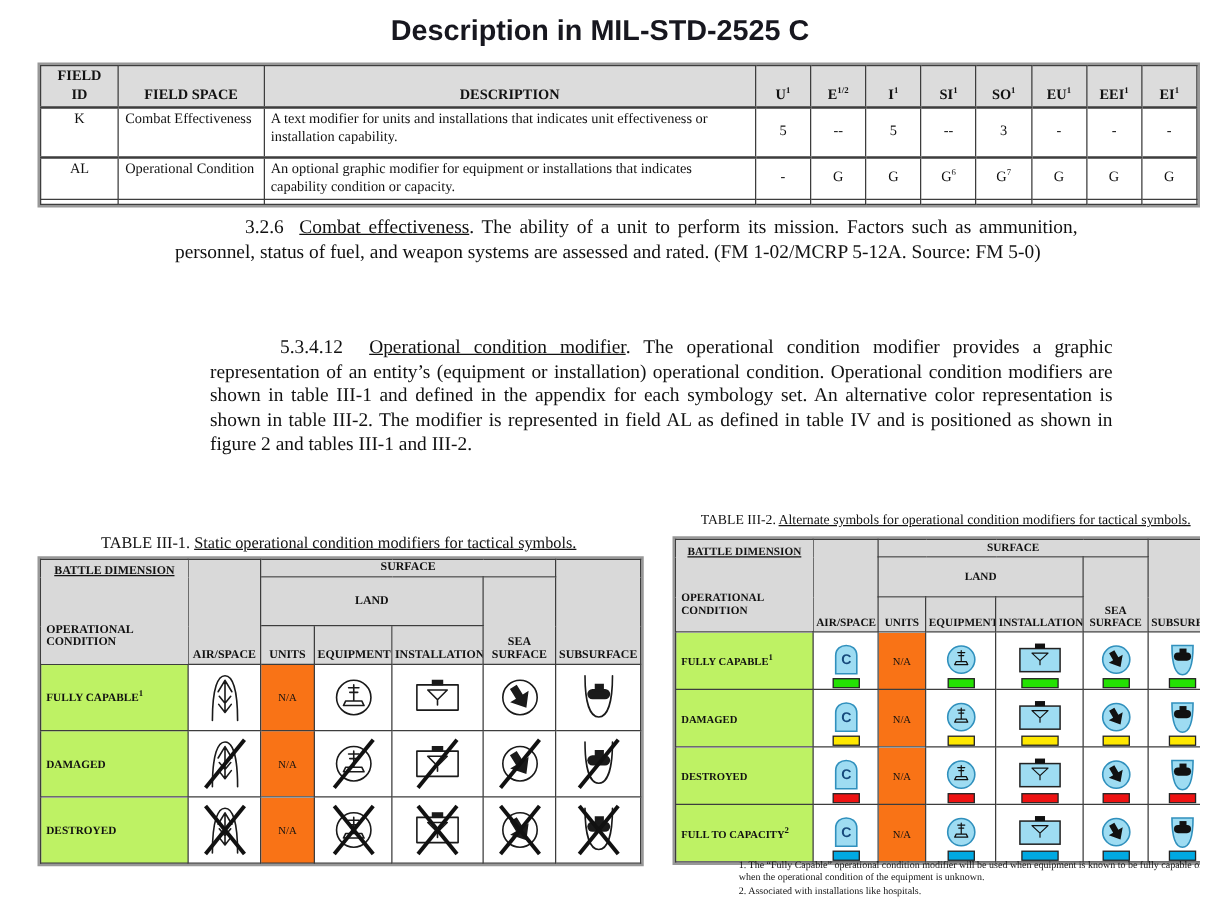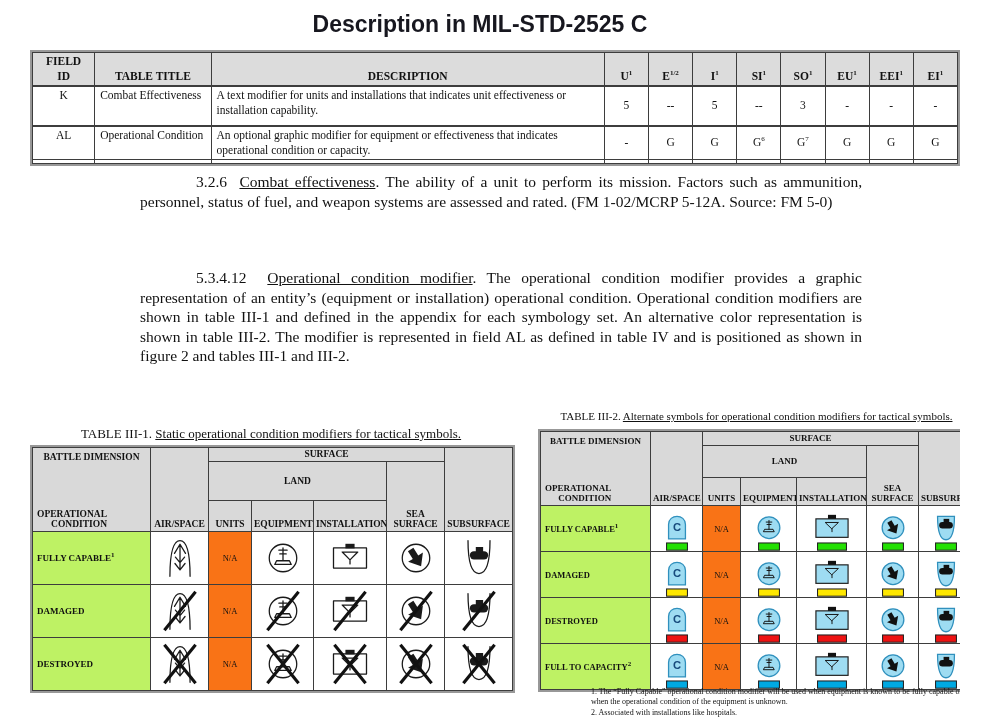--- a/index.html
+++ b/index.html
@@ -12,37 +12,37 @@
   #fieldTable{border-collapse:collapse;width:100%;table-layout:fixed;font-size:11.5px;line-height:1.3;}
   #fieldTable td,#fieldTable th{border:1px solid #3d3d3d;padding:1px 5px;}
   #fieldTable th{background:#dcdcdc;text-align:center;vertical-align:bottom;font-weight:bold;height:27px;padding-bottom:1px;}
   #fieldTable td{vertical-align:top;}
   #fieldTable td.cid{text-align:center;}
   #fieldTable tr.frow td{border-top:2px solid #3d3d3d;}
   #fieldTable td.val{text-align:center;vertical-align:middle;}
   #fieldTable sup,.cond sup{font-size:7px;line-height:0;}
   
   .para{position:absolute;left:140px;width:722px;text-align:justify;font-size:15.5px;line-height:19.6px;text-indent:56px;}
-  #para0{top:172px;} #para1{top:268px;}
+  #para0{top:172px;} #para1{top:268px;margin-left:28px;}
   .u{text-decoration:underline;}
   
   .caption{position:absolute;text-align:center;color:#111;}
   #cap1{left:30px;width:482px;top:426px;font-size:13px;}
   #cap2{left:533px;width:447px;top:410px;font-size:11px;}
   
   .cond-wrap{position:absolute;border:2px solid #989898;background:#fff;}
   #t31wrap{left:30px;top:445px;} #t32wrap{left:538px;top:429px;}
   .cond{border-collapse:collapse;table-layout:fixed;}
   .cond td{border:1px solid #3d3d3d;overflow:hidden;}
   .cond .hdr{background:#d9d9d9;font-weight:bold;text-align:center;vertical-align:bottom;padding:1px 2px 2px;}
   .cond .mid{vertical-align:middle;}
   .t31 .hdr{font-size:9.5px;} .t32 .hdr{font-size:9px;}
-  .bd-cell{position:relative;vertical-align:top !important;}
+  .bd-cell{position:relative;vertical-align:top !important;text-decoration:underline;}
   .bd-top{padding-top:3px;text-align:center;font-weight:bold;}
-  .bd-bottom{position:absolute;left:4px;bottom:2px;text-align:right;font-weight:bold;}
+  .bd-bottom{position:absolute;left:4px;bottom:12px;text-align:left;font-weight:bold;}
   .cond .rlabel{background:#bef264;font-weight:bold;text-align:left;padding-left:4px;vertical-align:middle;}
   .t31 .rlabel{font-size:9px;} .t32 .rlabel{font-size:8.5px;}
   .cond .na{background:#f97316;text-align:center;vertical-align:middle;font-size:8.5px;}
   .cond .sym{background:#fff;text-align:center;vertical-align:middle;padding:0;}
   .cond .sym svg{display:block;margin:0 auto;}
   
   .notes{position:absolute;left:543px;top:687px;width:438px;font-size:8px;line-height:1.3;display:flex;}
   .notes-label{width:48px;flex:none;margin-top:41px;}
   .notes-items{flex:1;}
 </style>
@@ -63,21 +63,21 @@
           <col style="width:44px">
           <col style="width:44px">
           <col style="width:44px">
           <col style="width:44px">
           <col style="width:44px">
           <col style="width:44px">
         </colgroup>
         <tbody>
           <tr>
             <th>FIELD<br>ID</th>
-            <th>TABLE TITLE</th>
+            <th>FIELD SPACE</th>
             <th>DESCRIPTION</th>
             <th>U<sup>1</sup></th>
             <th>E<sup>1/2</sup></th>
             <th>I<sup>1</sup></th>
             <th>SI<sup>1</sup></th>
             <th>SO<sup>1</sup></th>
             <th>EU<sup>1</sup></th>
             <th>EEI<sup>1</sup></th>
             <th>EI<sup>1</sup></th>
           </tr>
@@ -90,21 +90,21 @@
             <td class="val">5</td>
             <td class="val">--</td>
             <td class="val">3</td>
             <td class="val">-</td>
             <td class="val">-</td>
             <td class="val">-</td>
           </tr>
           <tr class="frow" style="height:31px">
             <td class="cid">AL</td>
             <td>Operational Condition</td>
-            <td>An optional graphic modifier for equipment or effectiveness that indicates operational condition or capacity.</td>
+            <td>An optional graphic modifier for equipment or installations that indicates capability condition or capacity.</td>
             <td class="val">-</td>
             <td class="val">G</td>
             <td class="val">G</td>
             <td class="val">G<sup>6</sup></td>
             <td class="val">G<sup>7</sup></td>
             <td class="val">G</td>
             <td class="val">G</td>
             <td class="val">G</td>
           </tr>
           <tr style="height:4px">

